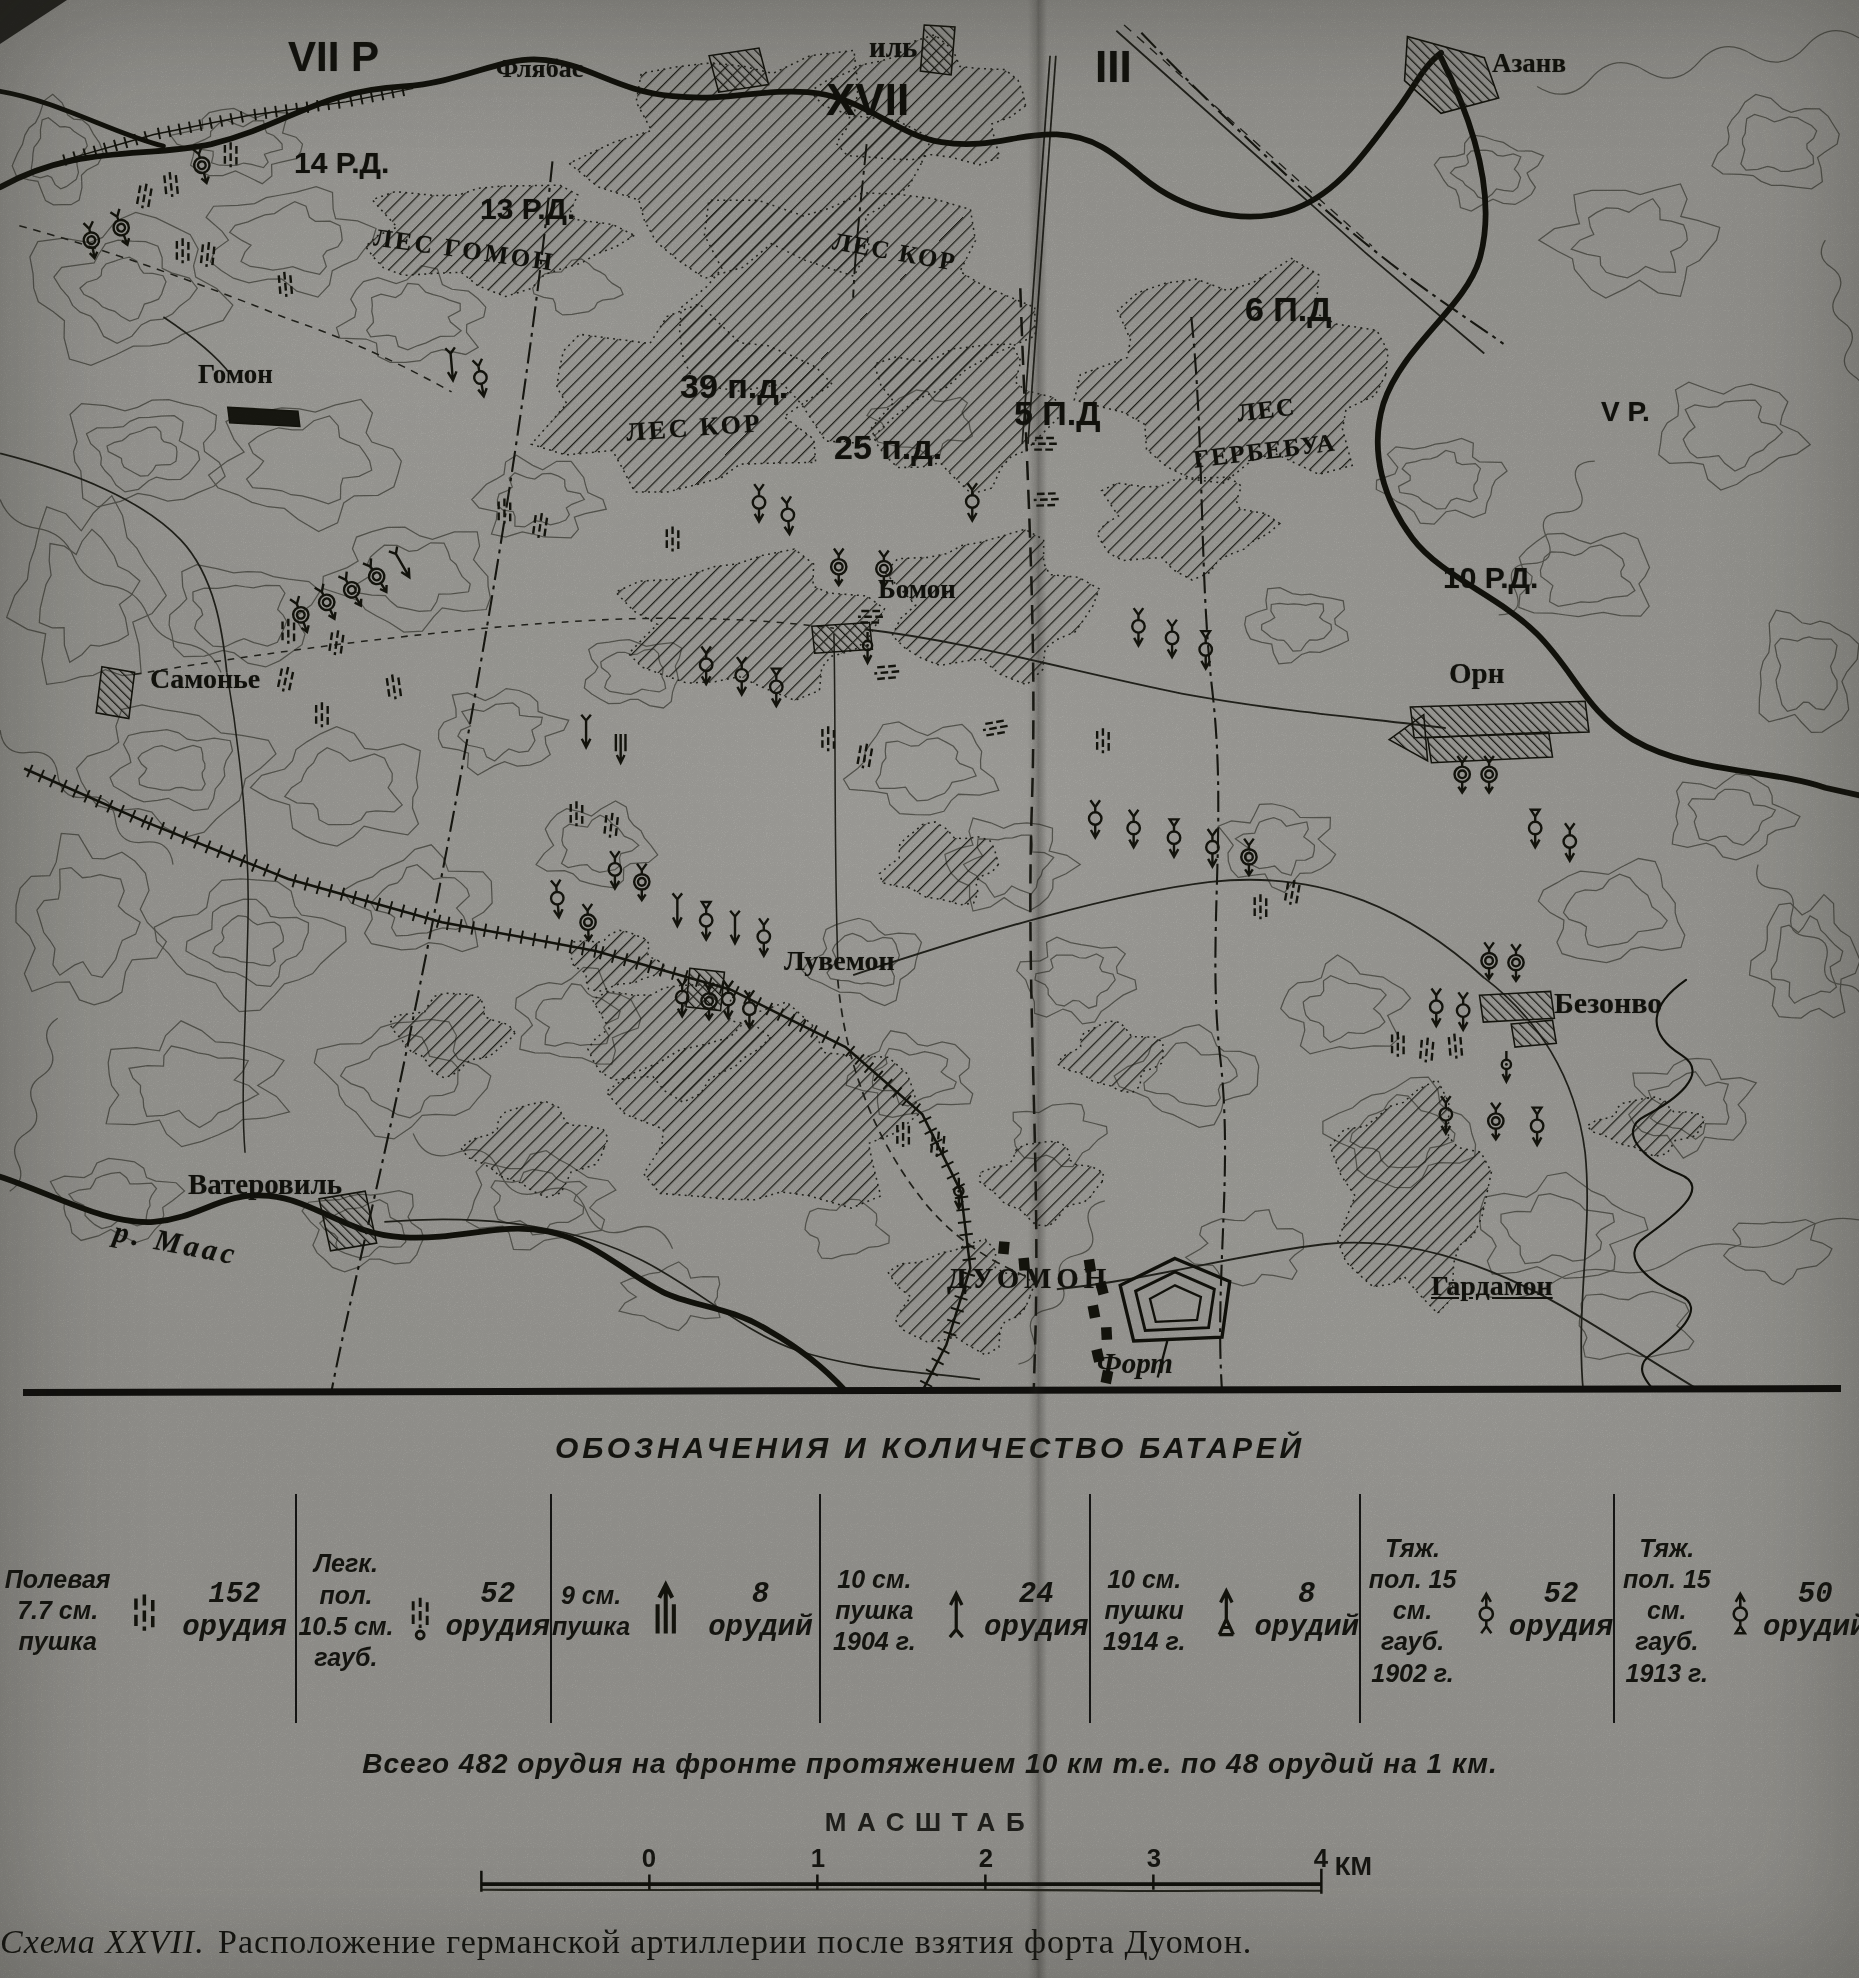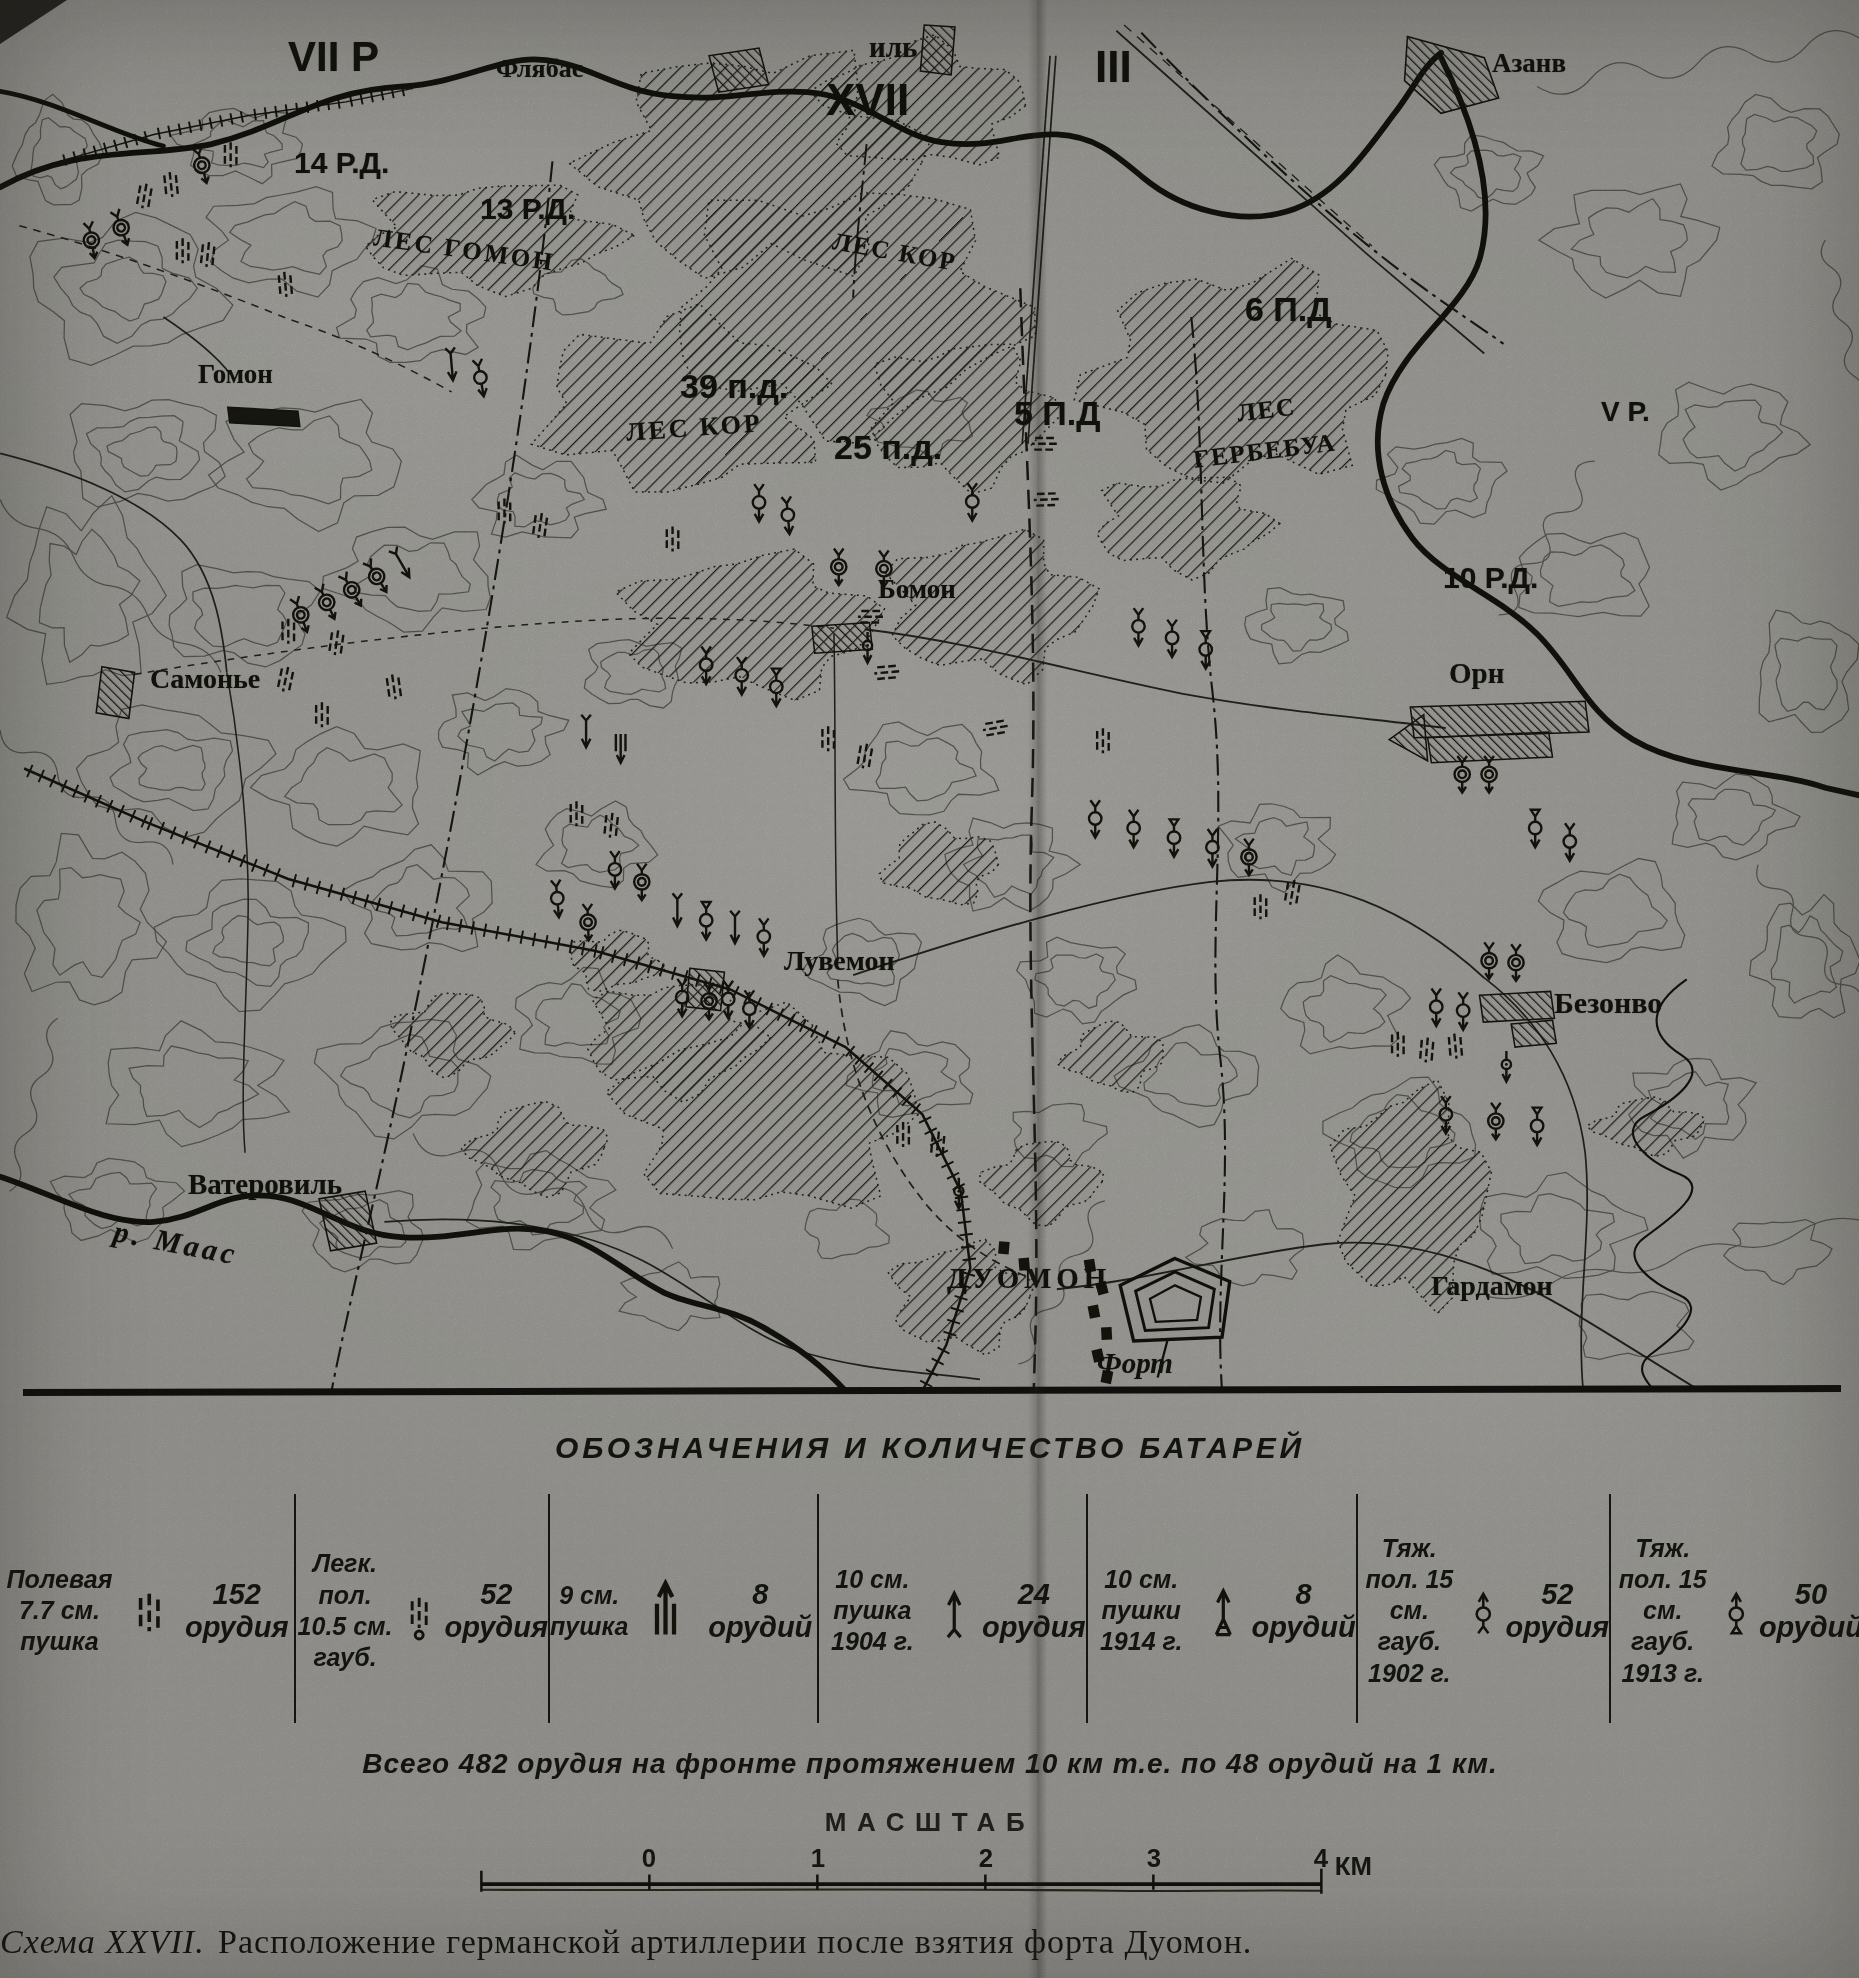--- a/index.html
+++ b/index.html
@@ -32,21 +32,21 @@
   .legend{position:absolute;left:0;top:1418px;width:1860px;
     font-family:"Liberation Sans", sans-serif;color:#181813;}
   .ltitle{text-align:center;font-size:30px;font-weight:700;font-style:italic;
     letter-spacing:3.8px;margin-top:13.4px;}
   .lrow{display:flex;margin-top:29px;height:229px;}
   .lcell{flex:1 1 0;text-align:center;border-right:2.9px solid #191917;
     display:flex;flex-direction:row;align-items:center;padding-top:3.8px;}
   .lcell:last-child{border-right:none;}
   .lname{font-size:25px;font-weight:700;font-style:italic;line-height:1.25;}
   .lsym{height:100px;margin-top:5.8px;}
-  .lcount{font-size:29px;font-weight:700;font-style:italic;margin-top:0;}
+  .lcount{font-size:29px;font-weight:700;font-style:italic;margin-top:0;font-family:Liberation Mono, monospace;}
   .ltotal{text-align:center;font-size:28px;font-weight:700;font-style:italic;
     margin-top:25px;letter-spacing:1px;}
   .mtitle{text-align:center;font-size:26px;font-weight:700;letter-spacing:10.6px;
     margin-top:27px;color:#242420;}
   .sbarwrap{display:flex;justify-content:center;margin-top:5.8px;}
   .caption{position:absolute;left:0;top:1923px;width:1860px;text-align:left;
     font-size:34px;color:#171712;letter-spacing:1px;}
   .caption .sch{font-style:italic;margin-right:13.4px;}
   .sticklabel{font-family:"Liberation Sans",sans-serif;font-weight:700;font-size:27px;fill:#1b1b16;}
 </style>
@@ -555,21 +555,21 @@
   <div class="mlabel sans" style="left:1443px;top:561px;font-size:30px;">10 Р.Д.</div>
   <div class="mlabel serif" style="left:150px;top:663px;font-size:28px;">Самонье</div>
   <div class="mlabel serif" style="left:878px;top:574px;font-size:27px;">Бомон</div>
   <div class="mlabel serif" style="left:1449px;top:657px;font-size:29px;">Орн</div>
   <div class="mlabel serif" style="left:784px;top:945px;font-size:28px;">Лувемон</div>
   <div class="mlabel serif" style="left:1554px;top:986px;font-size:30px;">Безонво</div>
   <div class="mlabel serif" style="left:188px;top:1168px;font-size:29px;">Ватеровиль</div>
   <div class="mlabel serif ital" style="left:113px;top:1226px;font-size:30px;transform:rotate(11deg);letter-spacing:3.8px;">р. Маас</div>
   <div class="mlabel serif" style="left:947px;top:1262px;font-size:29px;letter-spacing:4.8px;">ДУОМОН</div>
   <div class="mlabel serif ital" style="left:1097px;top:1347px;font-size:29px;">Форт</div>
-  <div class="mlabel serif" style="left:1431px;top:1270px;font-size:28px;">Гардамон</div>
+  <div class="mlabel serif" style="left:1431px;top:1270px;font-size:28px;text-decoration:underline;">Гардамон</div>
 
   <div class="corner-tl"></div>
 
   <div class="rule"></div>
 
   <div class="legend">
     <div class="ltitle">ОБОЗНАЧЕНИЯ И КОЛИЧЕСТВО БАТАРЕЙ</div>
 
     <div class="lrow">
       <div class="lcell">

